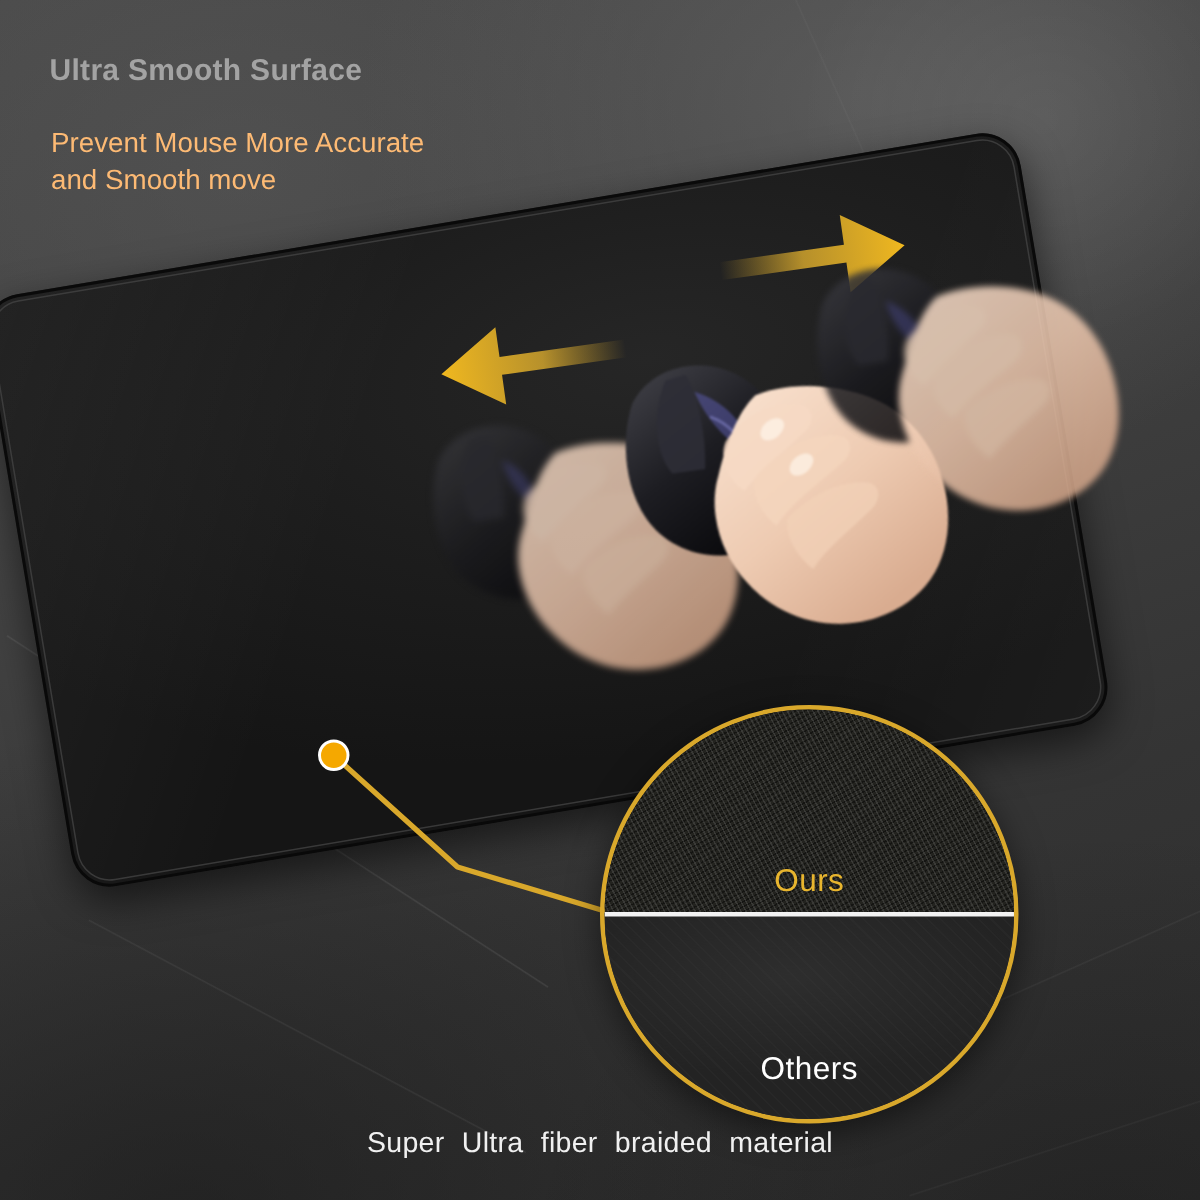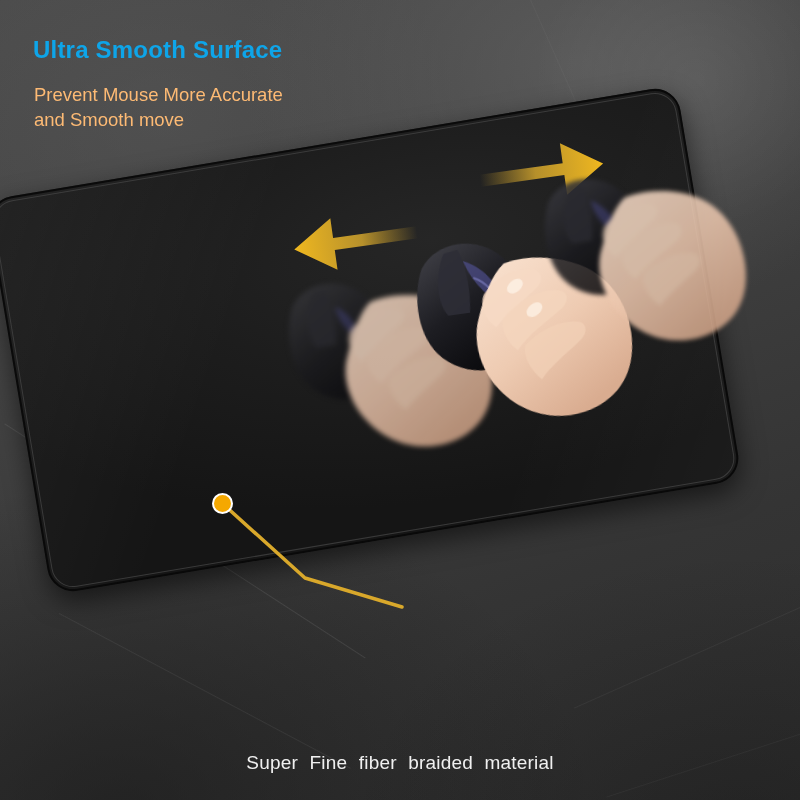--- a/index.html
+++ b/index.html
@@ -190,22 +190,22 @@
     background: #F5A800;
     border: 2.5px solid #ffffff;
     box-sizing: border-box;
   }
 
   
   .title {
     position: absolute;
     left: 33px;
     top: 36px;
-    color: #0ea5e9;
-    font-size: 24px;
+    color: #a3a3a3;
+    font-size: 20px;
     font-weight: bold;
     letter-spacing: .2px;
     white-space: nowrap;
   }
   .subtitle {
     position: absolute;
     left: 34px;
     top: 82px;
     color: #fdba74;
     font-size: 18.5px;
@@ -349,20 +349,27 @@
       <path d="M100,122 C116,110 136,104 152,108 C160,110 160,120 152,126 C138,136 122,146 112,156 C102,146 96,132 100,122 Z" fill="#F0D0B6" opacity=".7"></path>
     </svg>
   </div>
 
   <svg class="callout-svg">
     <polyline points="223,504 305,578 402,607" fill="none" stroke="#D9A82B" stroke-width="3.5" stroke-linecap="round" stroke-linejoin="round"></polyline>
   </svg>
 
   <div class="dot"></div>
 
+  <div class="zoom-circle">
+    <div class="zoom-top"></div>
+    <div class="zoom-bottom"></div>
+    <div class="zoom-divider"></div>
+    <div class="label-ours">Ours</div>
+    <div class="label-others">Others</div>
+  </div>
 
   <div class="title">Ultra Smooth Surface</div>
   <div class="subtitle">Prevent Mouse More Accurate
 and Smooth move</div>
 
-  <div class="caption">Super  Fine  fiber  braided  material</div>
+  <div class="caption">Super  Ultra  fiber  braided  material</div>
 
 </div>
 
 </body></html>

